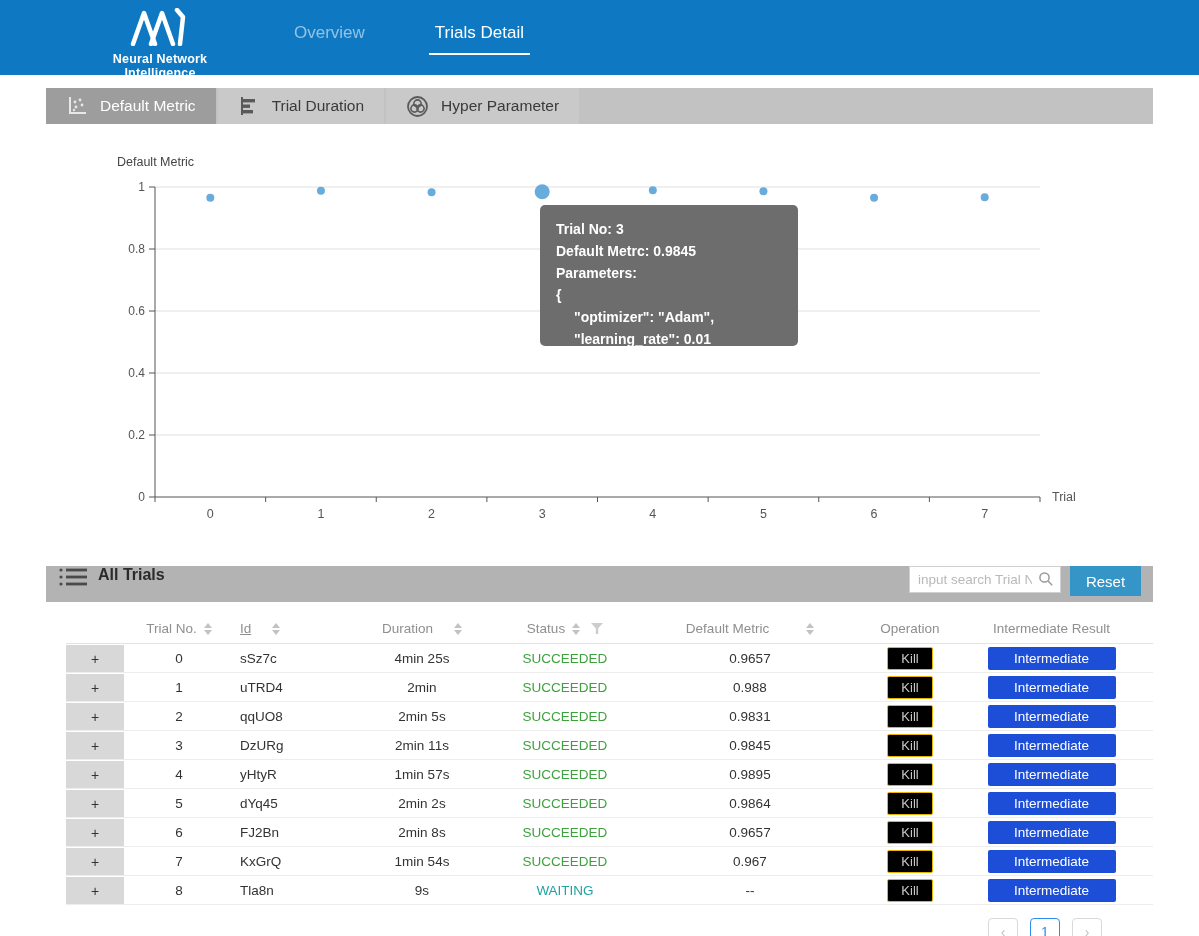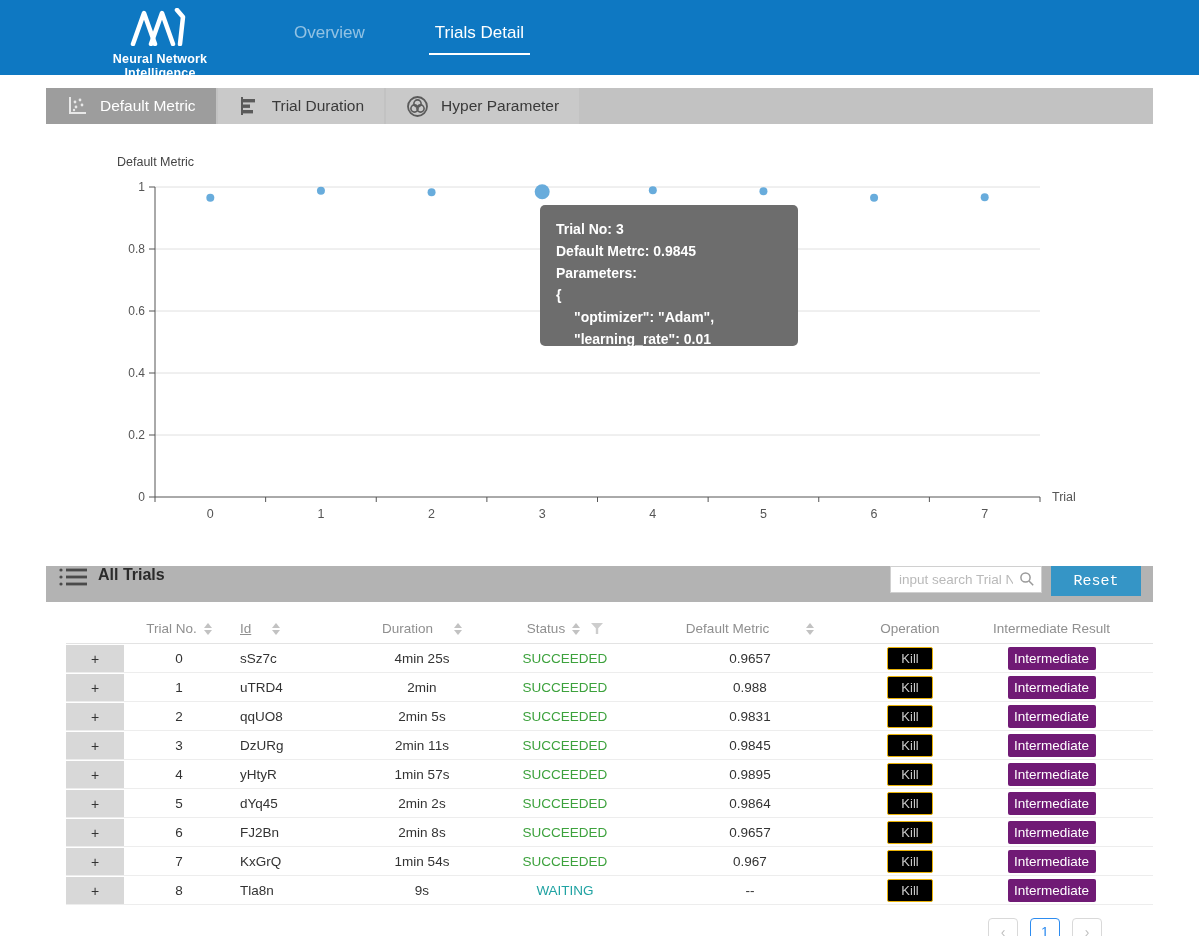--- a/index.html
+++ b/index.html
@@ -35,42 +35,42 @@
 
   
   .list-bar { position:absolute; top:566px; left:46px; width:1107px; height:36px; background:#b3b3b3;
     display:flex; padding:0 12px; }
   .list-title { font-size:16px; font-weight:bold; color:#2b2b2b; margin-left:10px; }
   .searchwrap { margin-left:auto; position:relative; }
   .search-input { width:152px; height:27px; border:1px solid #d0d0d0; background:#fff; padding:0 28px 0 8px;
     font-size:13.5px; color:#333; outline:none; font-family:inherit; }
   .search-input::placeholder { color:#b9b9b9; }
   .search-icon { position:absolute; right:7px; top:5px; }
-  .reset-btn { margin-left:9px; width:90px; height:30px; background:#3595c6; border:none; color:#fff;
-    font-size:15px; cursor:pointer; font-family:Liberation Mono, monospace; }
+  .reset-btn { margin-left:9px; width:71px; height:30px; background:#3595c6; border:none; color:#fff;
+    font-size:15px; cursor:pointer; font-family:Liberation Sans, sans-serif; }
 
   
   .trials-table { position:absolute; top:614px; left:66px; width:1087px; font-size:13.5px; color:#333; }
   .trow { display:grid; grid-template-columns:58px 110px 110px 156px 130px 240px 80px 1fr;
     align-items:center; height:29px; border-bottom:1px solid #ededed; background:#fff; }
   .thead-row { height:30px; color:#8f8f8f; border-bottom:1px solid #e3e3e3; }
   .cell { text-align:center; overflow:hidden; white-space:nowrap; }
   .cell.left { text-align:left; padding-left:6px; }
   .hcell { display:flex; align-items:center; justify-content:center; gap:7px; }
   .hcell.left { justify-content:flex-start; padding-left:6px;text-decoration:underline; }
   .sorter { display:inline-flex; flex-direction:column; gap:2px; }
   .tri-up { width:0; height:0; border-left:4px solid transparent; border-right:4px solid transparent;
     border-bottom:5px solid #c2c2c2; }
   .tri-down { width:0; height:0; border-left:4px solid transparent; border-right:4px solid transparent;
     border-top:5px solid #c2c2c2; }
   .expand-cell { background:#d8d8d8; height:27px; display:flex; align-items:center; justify-content:center;
     font-size:14px; color:#333; cursor:pointer; margin-top:1px; }
   .kill-btn { width:46px; height:23px; background:#000000; border:1px solid #eab308; border-radius:2px;
     color:#c9c9c9; font-size:13px; font-family:inherit; }
-  .inter-btn { width:88px; height:23px; background:#701a75; border:none; border-radius:2px; color:#fff;
+  .inter-btn { width:128px; height:23px; background:#1d4ed8; border:none; border-radius:2px; color:#fff;
     font-size:13.5px; cursor:pointer; font-family:inherit; }
 
   
   .pagination { position:absolute; top:918px; left:988px; display:flex; gap:12px; }
   .page-btn { width:30px; height:28px; border:1px solid #d9d9d9; border-radius:4px; background:#fff;
     color:#bfbfbf; font-size:14px; display:flex; align-items:center; justify-content:center; cursor:pointer; }
   .page-btn.active { border-color:#2d8cf0; color:#2d8cf0; }
 </style>
 </head>
 <body>

